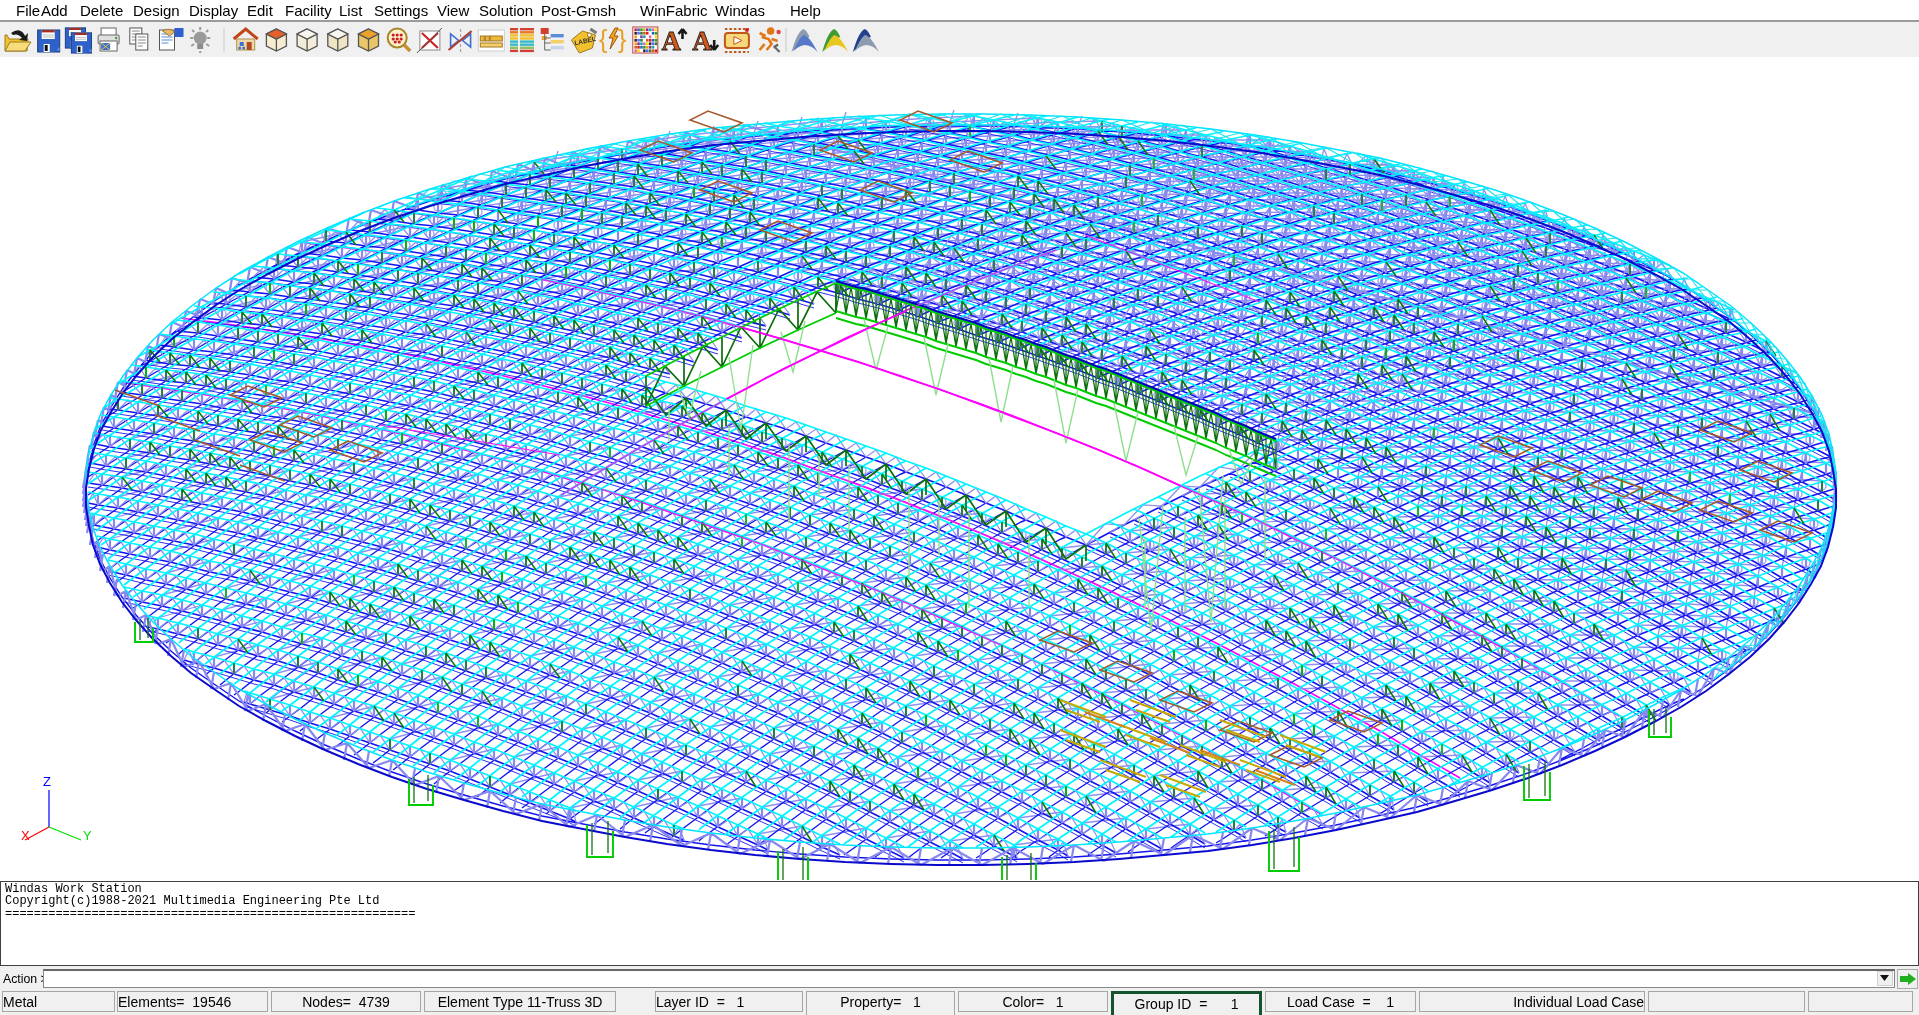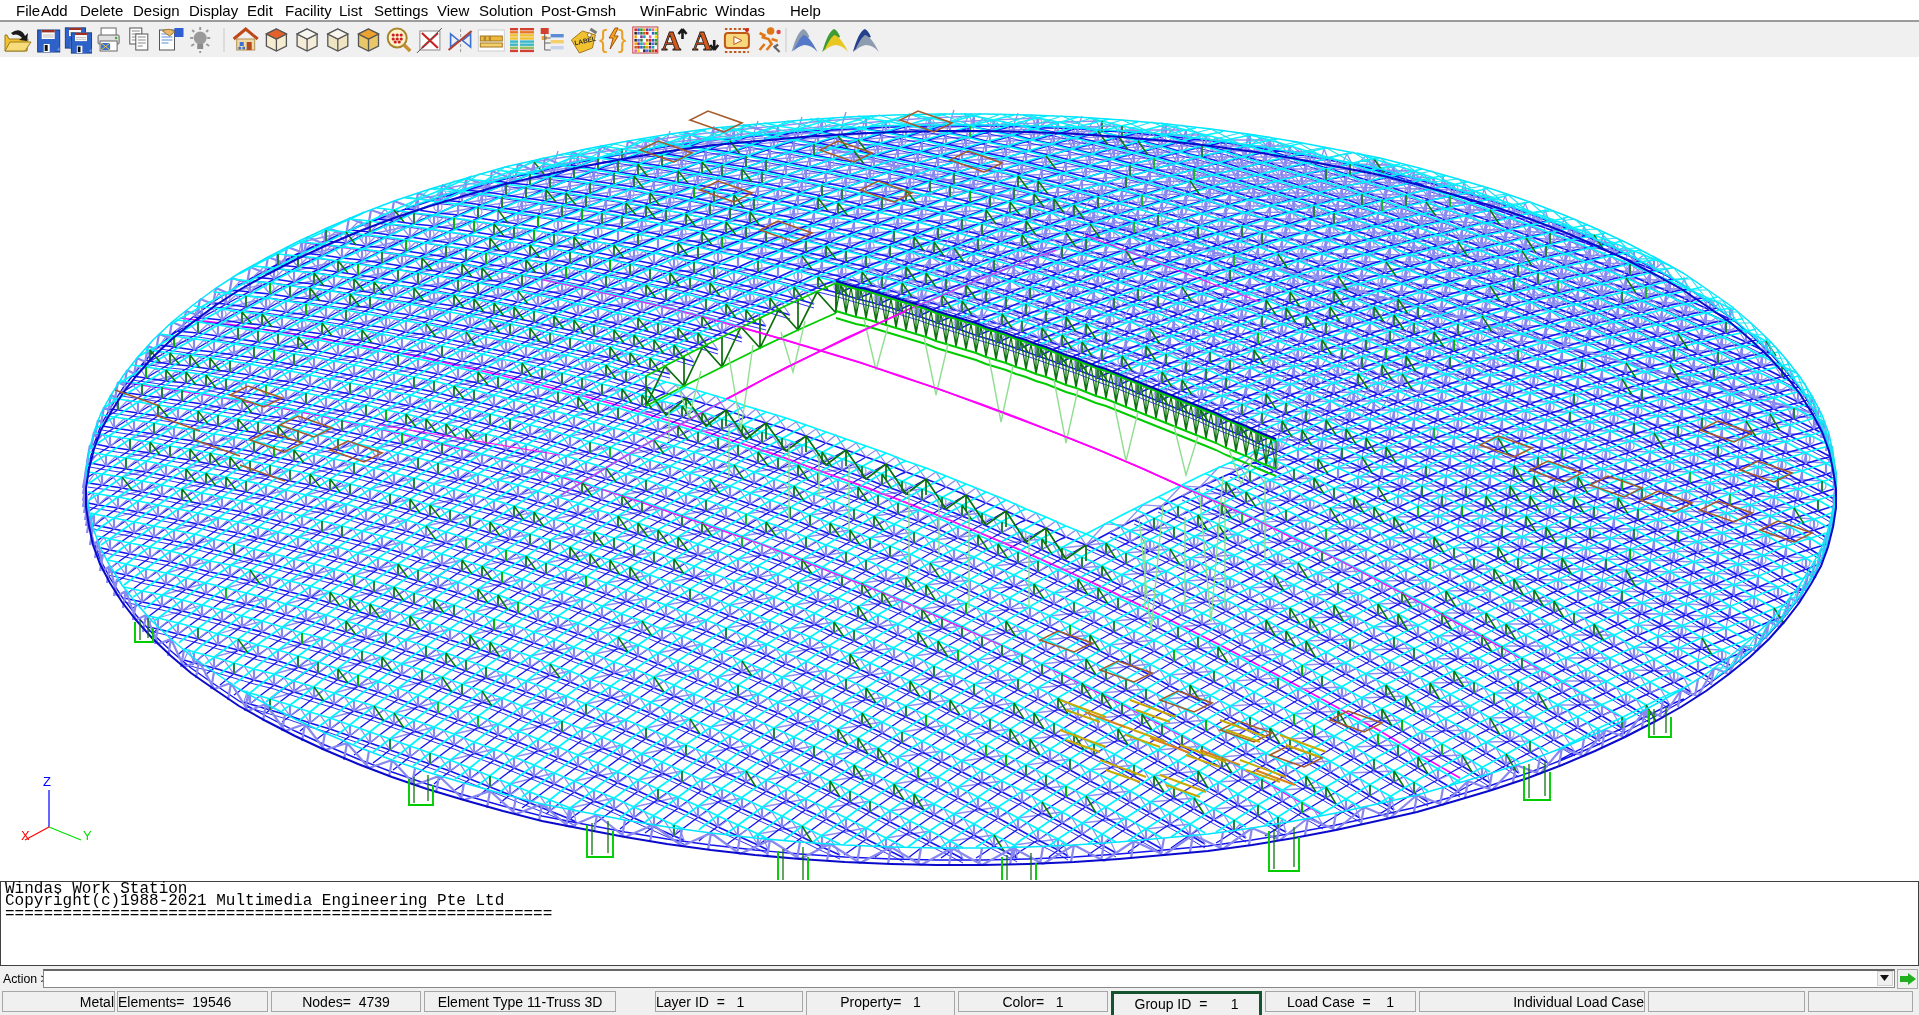--- a/index.html
+++ b/index.html
@@ -312,37 +312,37 @@
 <g stroke-width="1.2" fill="none">
         <path d="M49 827v-37" stroke="#0000ff"></path>
         <path d="M49 827l-24 13" stroke="#ff0000"></path>
         <path d="M49 827l32 13" stroke="#00dd00"></path>
       </g>
 <text x="43" y="786" fill="#0000ff" font-size="13">Z</text>
 <text x="21" y="840" fill="#ff0000" font-size="13">X</text>
 <text x="83" y="840" fill="#00dd00" font-size="13">Y</text>
 </g>
 </svg>
-<div style="position:absolute;left:0;top:881px;width:1919px;height:85px;background:#fff;border:1px solid #404040;font-family:'Liberation Mono',monospace;font-size:16px;line-height:12.4px;padding:1px 0 0 4px;white-space:pre">Windas Work Station
+<div style="position:absolute;left:0;top:881px;width:1919px;height:85px;background:#fff;border:1px solid #404040;font-family:'Liberation Mono',monospace;font-size:12px;line-height:12.4px;padding:1px 0 0 4px;white-space:pre">Windas Work Station
 Copyright(c)1988-2021 Multimedia Engineering Pte Ltd
 =========================================================</div>
 <div style="position:absolute;left:0;top:966px;width:1919px;height:24px;background:#f0f0f0">
 <span style="position:absolute;left:3px;top:6px;font-size:12.3px">Action &gt;</span>
 <div style="position:absolute;left:43px;top:3px;width:1852px;height:19px;background:#fff;border:1px solid #888;border-top:2px solid #666"></div>
 <div style="position:absolute;left:1877px;top:5px;width:16px;height:15px;background:#f0f0f0;border:1px solid #d0d0d0"></div>
 <svg width="10" height="8" style="position:absolute;left:1880px;top:9px">
       <path d="M0 0h9l-4.5 6z" fill="#111"></path>
     </svg>
 <div style="position:absolute;left:1897px;top:3px;width:21px;height:20px;background:#f0f0f0;border:1px solid #aaa"></div>
 <svg width="18" height="16" style="position:absolute;left:1899px;top:5px">
       <path d="M1 5h8V2l8 6l-8 6v-3H1z" fill="#1FAF1F"></path>
     </svg>
 </div>
 <div style="position:absolute;left:0;top:990px;width:1919px;height:25px;background:#f0f0f0;font-size:14px">
-    <div style="position:absolute;left:2px;top:1px;width:113px;height:21px;border:1px solid #a6a6a6;text-align:right;line-height:20px;white-space:pre">Metal</div>
+    <div style="position:absolute;left:2px;top:1px;width:113px;height:21px;border:1px solid #a6a6a6;text-align:left;line-height:20px;white-space:pre">Metal</div>
     <div style="position:absolute;left:117px;top:1px;width:151px;height:21px;border:1px solid #a6a6a6;line-height:20px;white-space:pre">Elements=  19546</div>
     <div style="position:absolute;left:271px;top:1px;width:150px;height:21px;border:1px solid #a6a6a6;text-align:center;line-height:20px;white-space:pre">Nodes=  4739</div>
     <div style="position:absolute;left:424px;top:1px;width:192px;height:21px;border:1px solid #a6a6a6;text-align:center;line-height:20px;white-space:pre">Element Type 11-Truss 3D</div>
     <div style="position:absolute;left:655px;top:1px;width:148px;height:21px;border:1px solid #a6a6a6;text-align:left;line-height:20px;white-space:pre">Layer ID  =   1</div>
     <div style="position:absolute;left:806px;top:1px;width:149px;height:35px;border:1px solid #a6a6a6;text-align:center;line-height:20px;white-space:pre">Property=   1</div>
     <div style="position:absolute;left:958px;top:1px;width:150px;height:21px;border:1px solid #a6a6a6;text-align:center;line-height:20px;white-space:pre">Color=   1</div>
     <div style="position:absolute;left:1111px;top:1px;width:151px;height:37px;border:3px solid #14532d;text-align:center;line-height:20px;white-space:pre">Group ID  =      1</div>
     <div style="position:absolute;left:1265px;top:1px;width:151px;height:21px;border:1px solid #a6a6a6;text-align:center;line-height:20px;white-space:pre">Load Case  =    1</div>
     <div style="position:absolute;left:1419px;top:1px;width:226px;height:21px;border:1px solid #a6a6a6;text-align:right;line-height:20px;white-space:pre">Individual Load Case</div>
     <div style="position:absolute;left:1648px;top:1px;width:157px;height:21px;border:1px solid #a6a6a6;text-align:center;line-height:20px;white-space:pre"></div>

